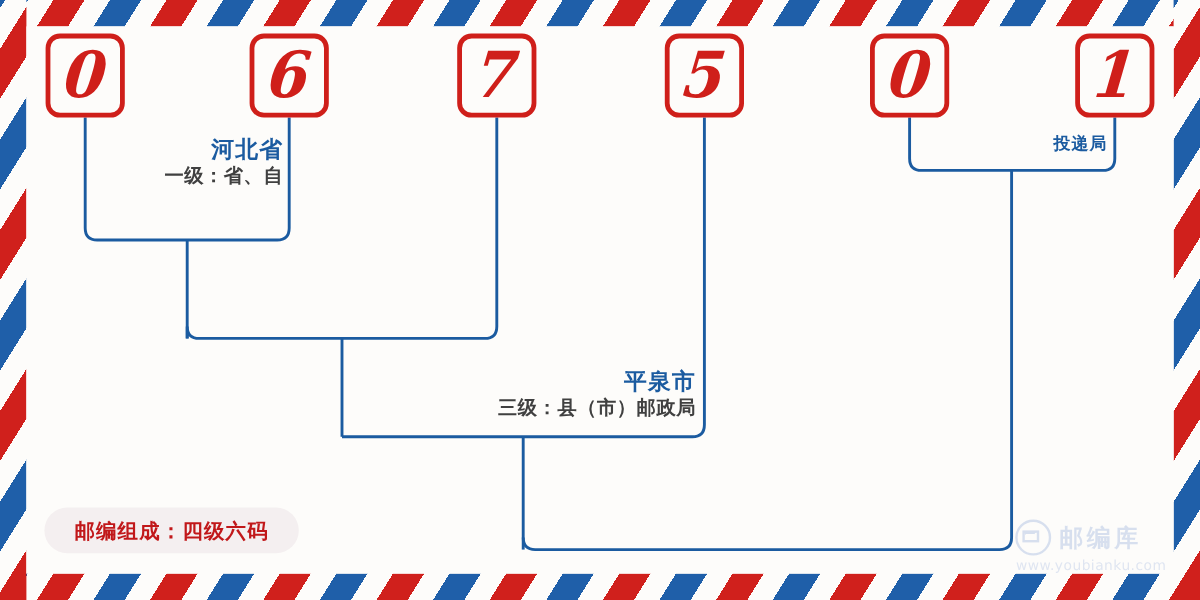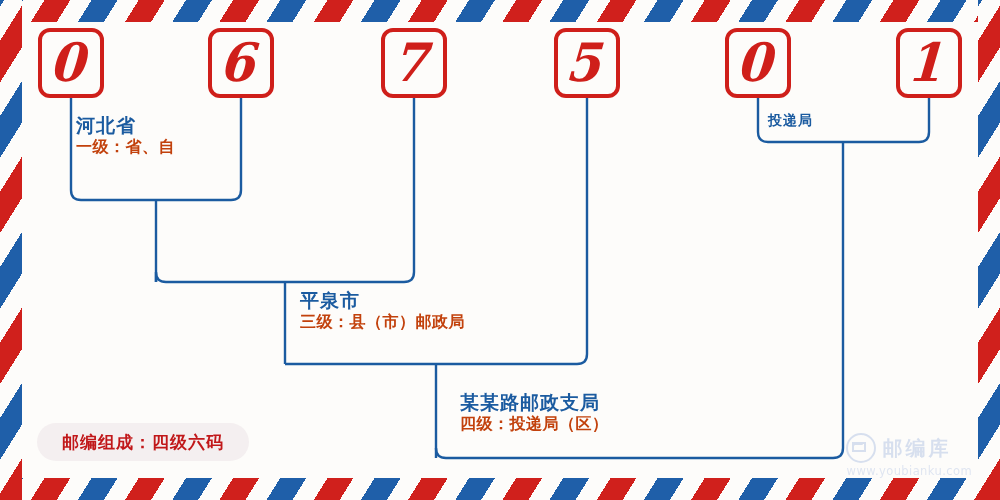--- a/index.html
+++ b/index.html
@@ -85,33 +85,33 @@
     fill:none;
     stroke:#1b5ba0;
     stroke-width:2.4;
     stroke-linecap:butt;
   }
 
   
   .grp{
     position:absolute;
     z-index:15;
-    text-align:left;
+    text-align:right;
     white-space:nowrap;
   }
   .grp .title{
     color:#1b5ba0;
     font-weight:700;
     font-size:19px;
     line-height:24px;
     font-family:"DejaVu Serif","Liberation Serif",serif;
     letter-spacing:1px;
   }
   .grp .sub{
-    color:#c2410c;
+    color:#404040;
     font-weight:700;
     font-size:16px;
     line-height:20px;
     font-family:"DejaVu Sans","Liberation Sans",sans-serif;
     letter-spacing:0.5px;
   }
   .grp.only-title .title{font-size:14px;}
 
   
   #badge{
@@ -224,29 +224,25 @@
   <div class="digit-card" style="left:896px;top:28px;">
     <span class="digit-glyph">1</span>
   </div>
 
   <div class="grp" style="left:76px;top:113px;width:160px;">
     <div class="title">河北省</div>
     <div class="sub">一级：省、自</div>
   </div>
 
 
-  <div class="grp" style="left:300px;top:288px;width:280px;">
+  <div class="grp" style="left:300px;top:306px;width:280px;">
     <div class="title">平泉市</div>
     <div class="sub">三级：县（市）邮政局</div>
   </div>
 
-  <div class="grp" style="left:460px;top:390px;width:300px;">
-    <div class="title">某某路邮政支局</div>
-    <div class="sub">四级：投递局（区）</div>
-  </div>
 
   <div class="grp only-title" style="left:768px;top:108px;width:155px;">
     <div class="title">投递局</div>
   </div>
 
   <div id="watermark">
     <div id="wm-row">
       <div id="wm-mark"></div>
       <div id="wm-name">邮编库</div>
     </div>

